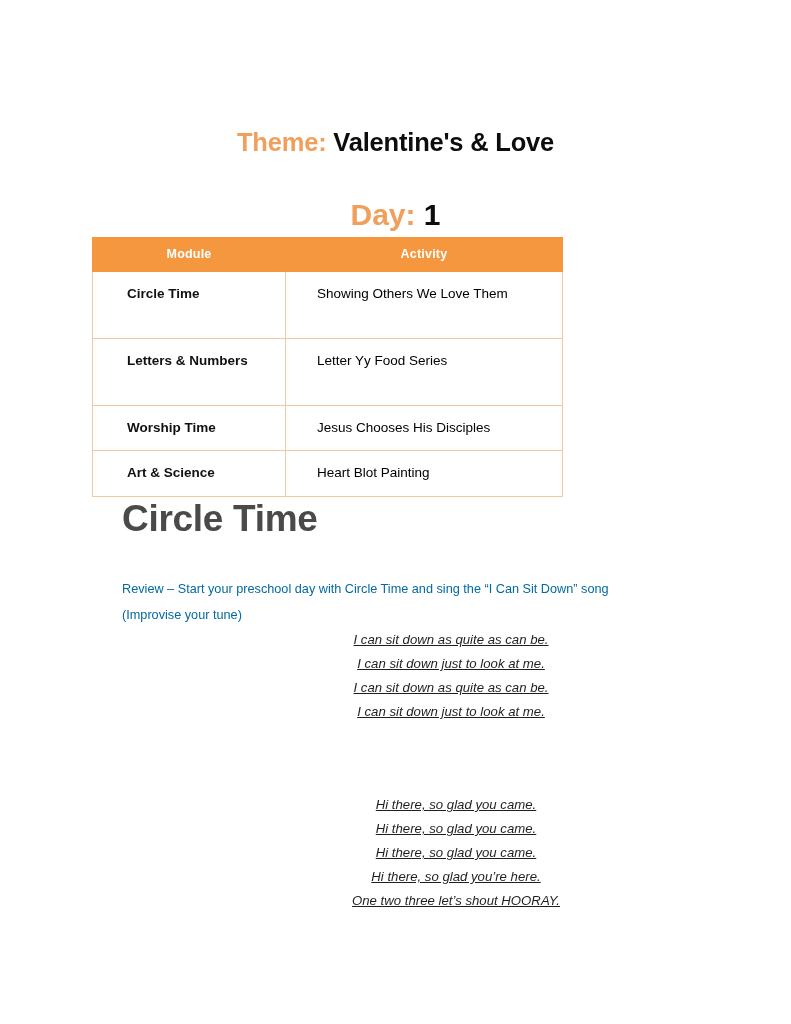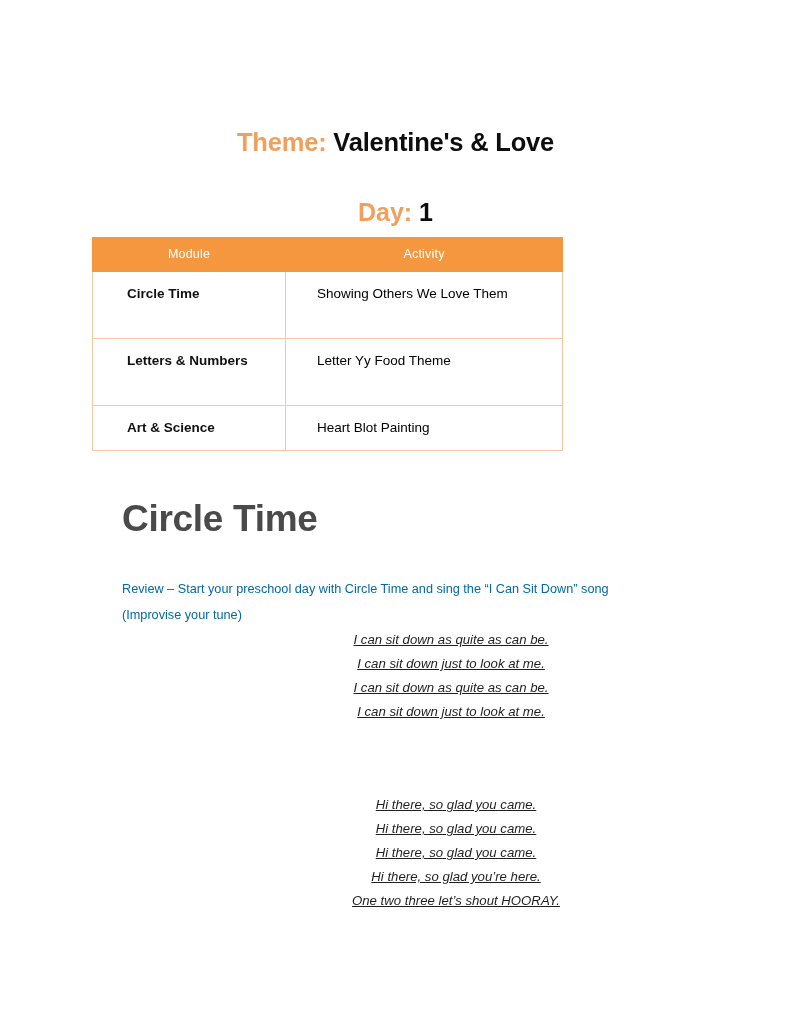--- a/index.html
+++ b/index.html
@@ -35,21 +35,21 @@
     right: 0;
     top: 127px;
     font-size: 25.5px;
     letter-spacing: -0.2px;
   }
   .day-line {
     position: absolute;
     left: 0;
     right: 0;
     top: 197px;
-    font-size: 25px;
+    font-size: 30px;
   }
   .label-orange {
     color: #F0A05C;
   }
   .value-black {
     color: #0d0d0d;
   }
 
   
   .schedule-table {
@@ -60,21 +60,21 @@
     border-collapse: collapse;
     table-layout: fixed;
   }
   .schedule-table col.c1 { width: 193px; }
   .schedule-table col.c2 { width: 277px; }
 
   .schedule-table th {
     background: #F4973F;
     color: #ffffff;
     font-size: 12.5px;
-    font-weight: normal;
+    font-weight: bold;
     text-align: center;
     padding: 9px 4px 10px 4px;
     border: 1px solid #F4973F;
     letter-spacing: 0.2px;
   }
   .schedule-table td {
     border: 1px solid #F0C9A0;
     vertical-align: top;
     font-size: 13.5px;
     line-height: 1.95;
@@ -163,21 +163,25 @@
         <th>Activity</th>
       </tr>
     </thead>
     <tbody>
       <tr class="row-tall">
         <td class="module-cell">Circle Time</td>
         <td class="activity-cell">Showing Others We Love Them</td>
       </tr>
       <tr class="row-tall">
         <td class="module-cell">Letters &amp; Numbers</td>
-        <td class="activity-cell">Letter Yy Food Theme</td>
+        <td class="activity-cell">Letter Yy Food Series</td>
+      </tr>
+      <tr class="row-short">
+        <td class="module-cell">Worship Time</td>
+        <td class="activity-cell">Jesus Chooses His Disciples</td>
       </tr>
       <tr class="row-short">
         <td class="module-cell">Art &amp; Science</td>
         <td class="activity-cell">Heart Blot Painting</td>
       </tr>
     </tbody>
   </table>
 
   <div class="section-heading">Circle Time</div>
 

